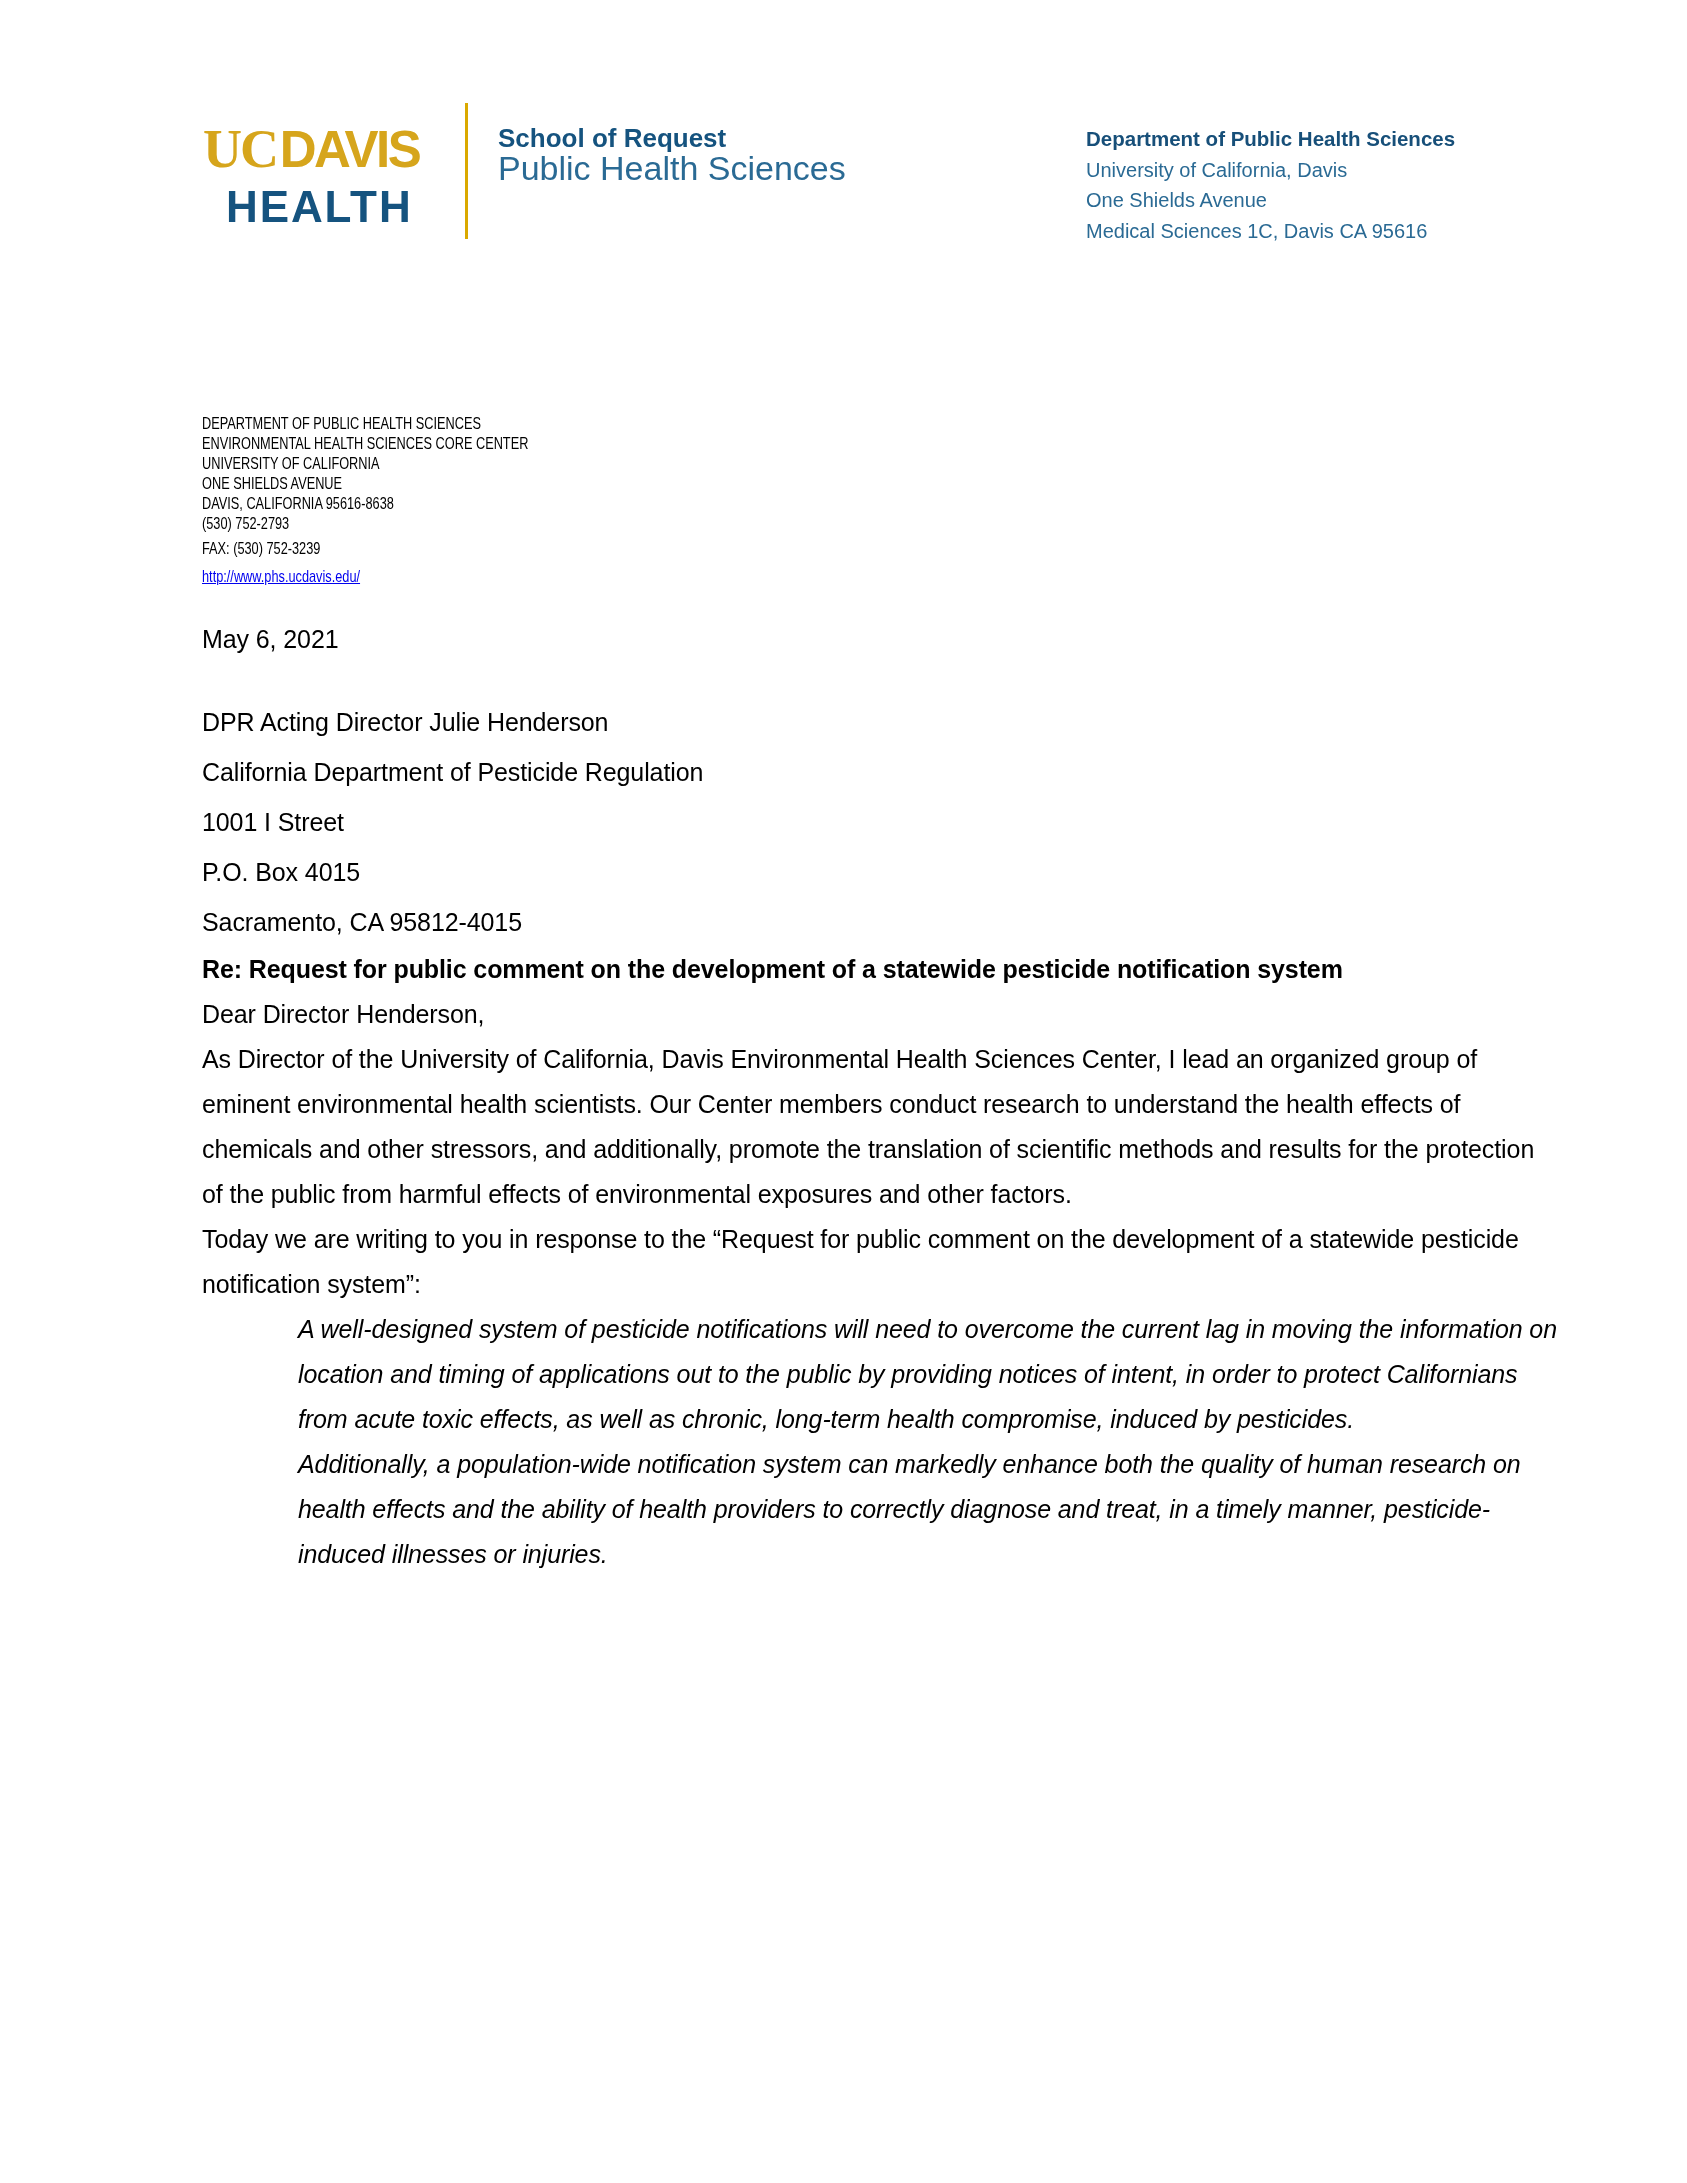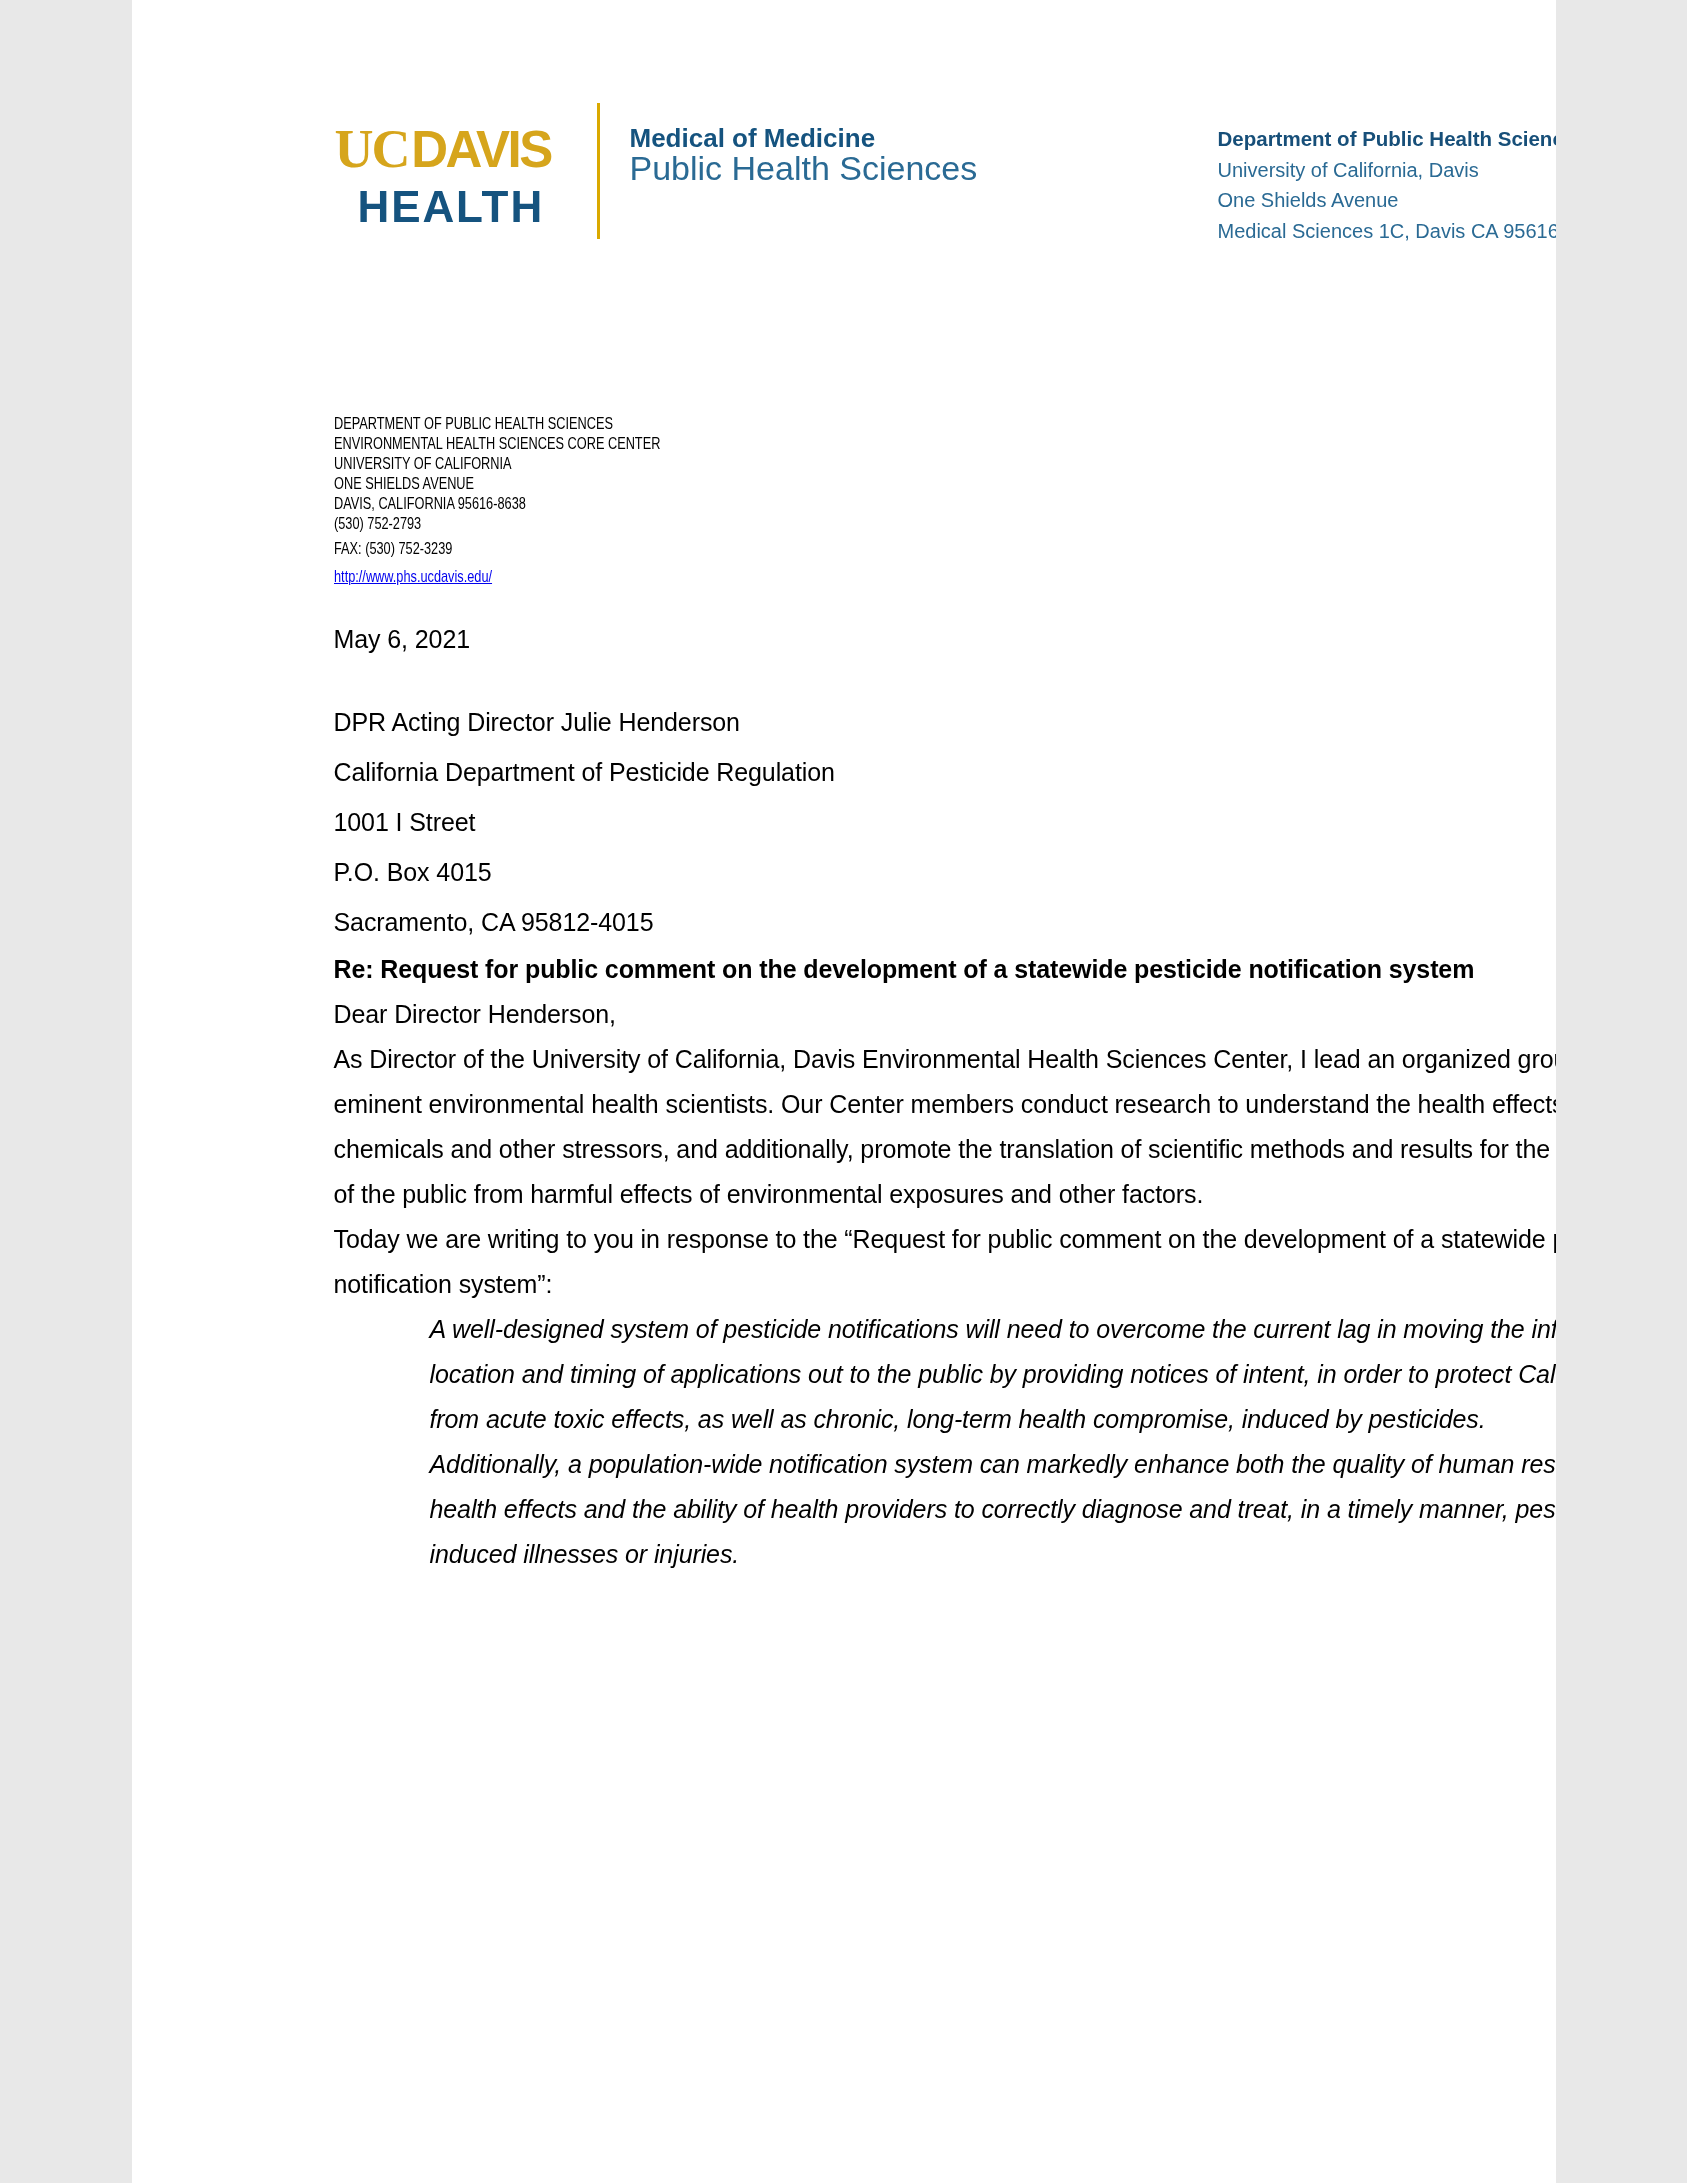--- a/index.html
+++ b/index.html
@@ -1,18 +1,18 @@
 <!DOCTYPE html>
 <html style="font-size:10px"><head>
 <meta charset="utf-8">
 <style>
   html,body{margin:0;padding:0;background:#e8e8e8;}
   .page{
     position:relative;
-    width:1424px;height:2183px;
+    width:1687px;height:2183px;
     background:#ffffff;
     font-family:"Liberation Sans",sans-serif;
     color:#000;
     overflow:hidden;
     margin:0 auto;
   }
   
   .logo-line1{
     position:absolute;left:203px;top:122px;
     line-height:1;white-space:nowrap;
@@ -82,21 +82,21 @@
 <div class="page">
 
   <div class="logo-line1">
     <span class="logo-uc" style="color:#D6A51C;">UC</span><span class="logo-davis" style="color:#D6A51C;">DAVIS</span>
   </div>
   <div class="logo-health" style="color:#15537F;">HEALTH</div>
 
   <div class="masthead-divider" style="background:#DAA900;"></div>
 
   <div class="school-block">
-    <div class="school-name" style="color:#15537F;">Medical of Medicine</div>
+    <div class="school-name" style="color:#15537F;">School of Request</div>
     <div class="school-unit" style="color:#2A6A94;">Public Health Sciences</div>
   </div>
 
   <div class="dept-block" style="color:#2A6A94;">
     <div class="dept-name" style="color:#174F79;">Department of Public Health Sciences</div>
     <div>University of California, Davis</div>
     <div>One Shields Avenue</div>
     <div>Medical Sciences 1C, Davis CA 95616</div>
   </div>
 

